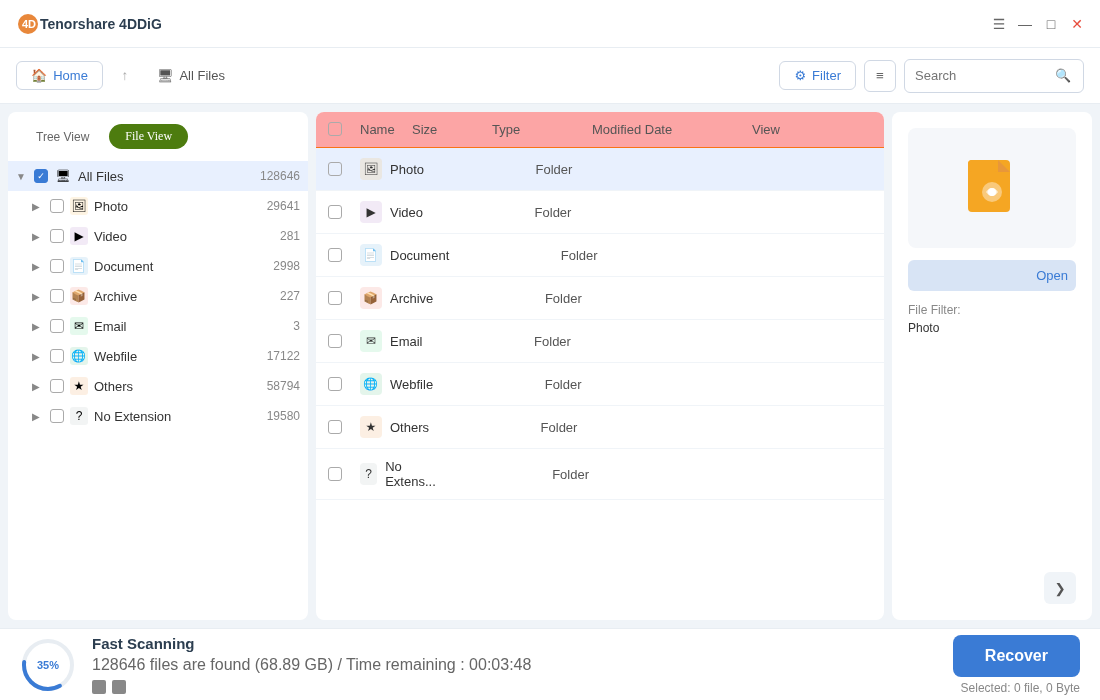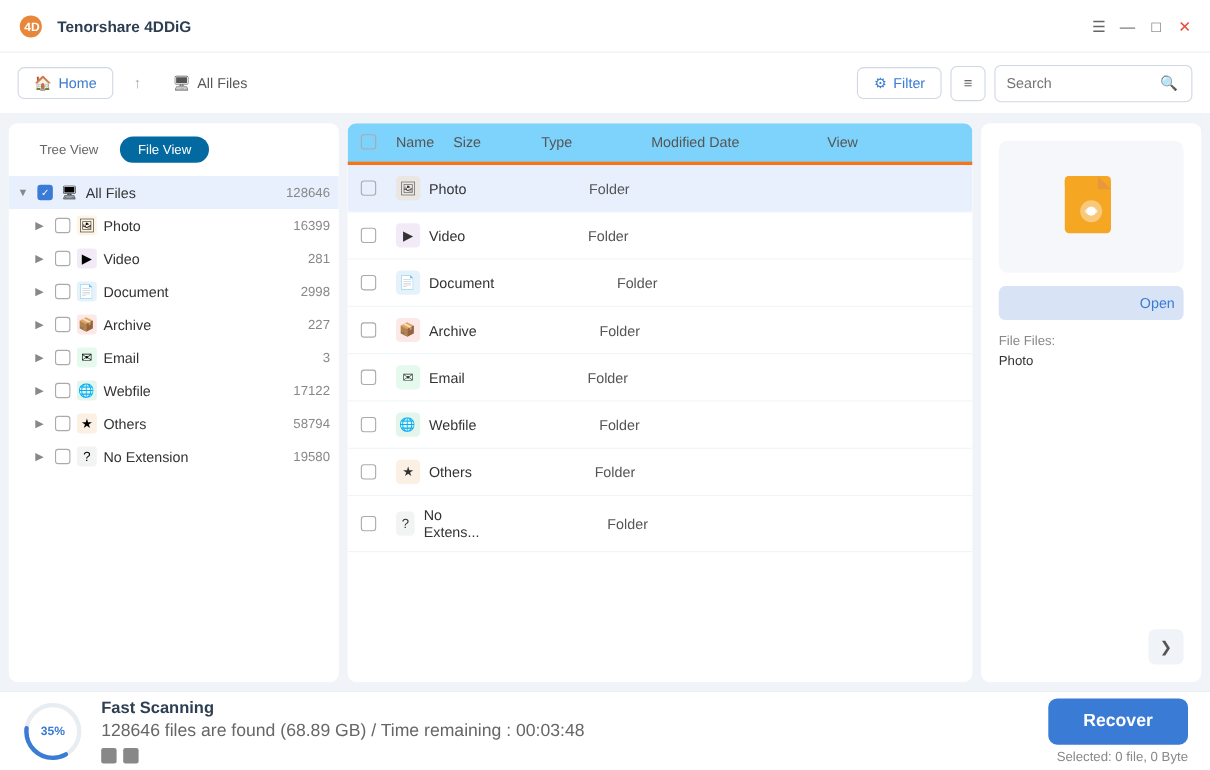--- a/index.html
+++ b/index.html
@@ -21,21 +21,21 @@
       justify-content: space-between;
       background: #fff;
       padding: 10px 16px;
       border-bottom: 1px solid #e8edf2;
       height: 48px;
       flex-shrink: 0;
     }
     #titlebar-left {
       display: flex;
       align-items: center;
-      gap: 12px;
+      gap: 0;
     }
     #app-logo {
       width: 24px;
       height: 24px;
     }
     #app-title {
       font-size: 14px;
       font-weight: 600;
       color: #2c3e50;
     }
@@ -172,22 +172,23 @@
       border-radius: 20px;
       border: none;
       cursor: pointer;
       font-size: 12px;
     }
     .view-btn.inactive {
       background: transparent;
       color: #666;
     }
     .view-btn.active {
-      background: #0369a1;
+      background: #4d7c0f;
       color: #fff;
+      font-family: Liberation Serif, serif;
     }
 
     
     .tree-root {
       padding: 6px 8px;
       display: flex;
       align-items: center;
       gap: 6px;
       background: #e8f0fe;
       cursor: pointer;
@@ -244,22 +245,22 @@
       overflow: hidden;
       display: flex;
       flex-direction: column;
     }
 
     
     #table-header {
       display: grid;
       grid-template-columns: 32px 1fr 80px 100px 160px 120px;
       padding: 10px 12px;
-      border-bottom: 3px solid #f97316;
-      background: #7dd3fc;
+      border-bottom: 1px solid #f97316;
+      background: #fca5a5;
     }
     .th {
       color: #555;
       font-size: 13px;
       font-weight: 500;
     }
 
     
     #table-body {
       flex: 1;
@@ -461,21 +462,21 @@
     </div>
 
     <div id="sidebar-items">
     <div class="tree-item">
     <span class="chevron">▶</span>
     <div class="cb"></div>
     <div class="item-icon" style="background:#f5a62320;">
       <span style="font-size:12px;">🖼</span>
     </div>
     <span class="item-label">Photo</span>
-    <span class="item-count">16399</span>
+    <span class="item-count">29641</span>
   </div>
         <div class="tree-item">
     <span class="chevron">▶</span>
     <div class="cb"></div>
     <div class="item-icon" style="background:#9b59b620;">
       <span style="font-size:12px;">▶</span>
     </div>
     <span class="item-label">Video</span>
     <span class="item-count">281</span>
   </div>
@@ -661,21 +662,21 @@
         <rect x="8" y="4" width="42" height="52" rx="4" fill="#f5a623"></rect>
         <path d="M38 4 L50 16 L38 16 Z" fill="#e8973a"></path>
         <rect x="8" y="4" width="30" height="12" rx="4" fill="#f5a623"></rect>
         <circle cx="32" cy="36" r="10" fill="white" opacity="0.4"></circle>
         <path d="M26 36 Q32 28 38 36 Q32 44 26 36 Z" fill="white" opacity="0.7"></path>
         <circle cx="32" cy="36" r="4" fill="white"></circle>
       </svg>
     </div>
     <button id="open-btn">Open</button>
     <div id="preview-info">
-      <div class="label">File Files:</div>
+      <div class="label">File Filter:</div>
       <div class="value">Photo</div>
     </div>
     <div id="preview-arrow">
       <button class="arrow-btn">
         <span>❯</span>
       </button>
     </div>
   </div>
 
 </div>

